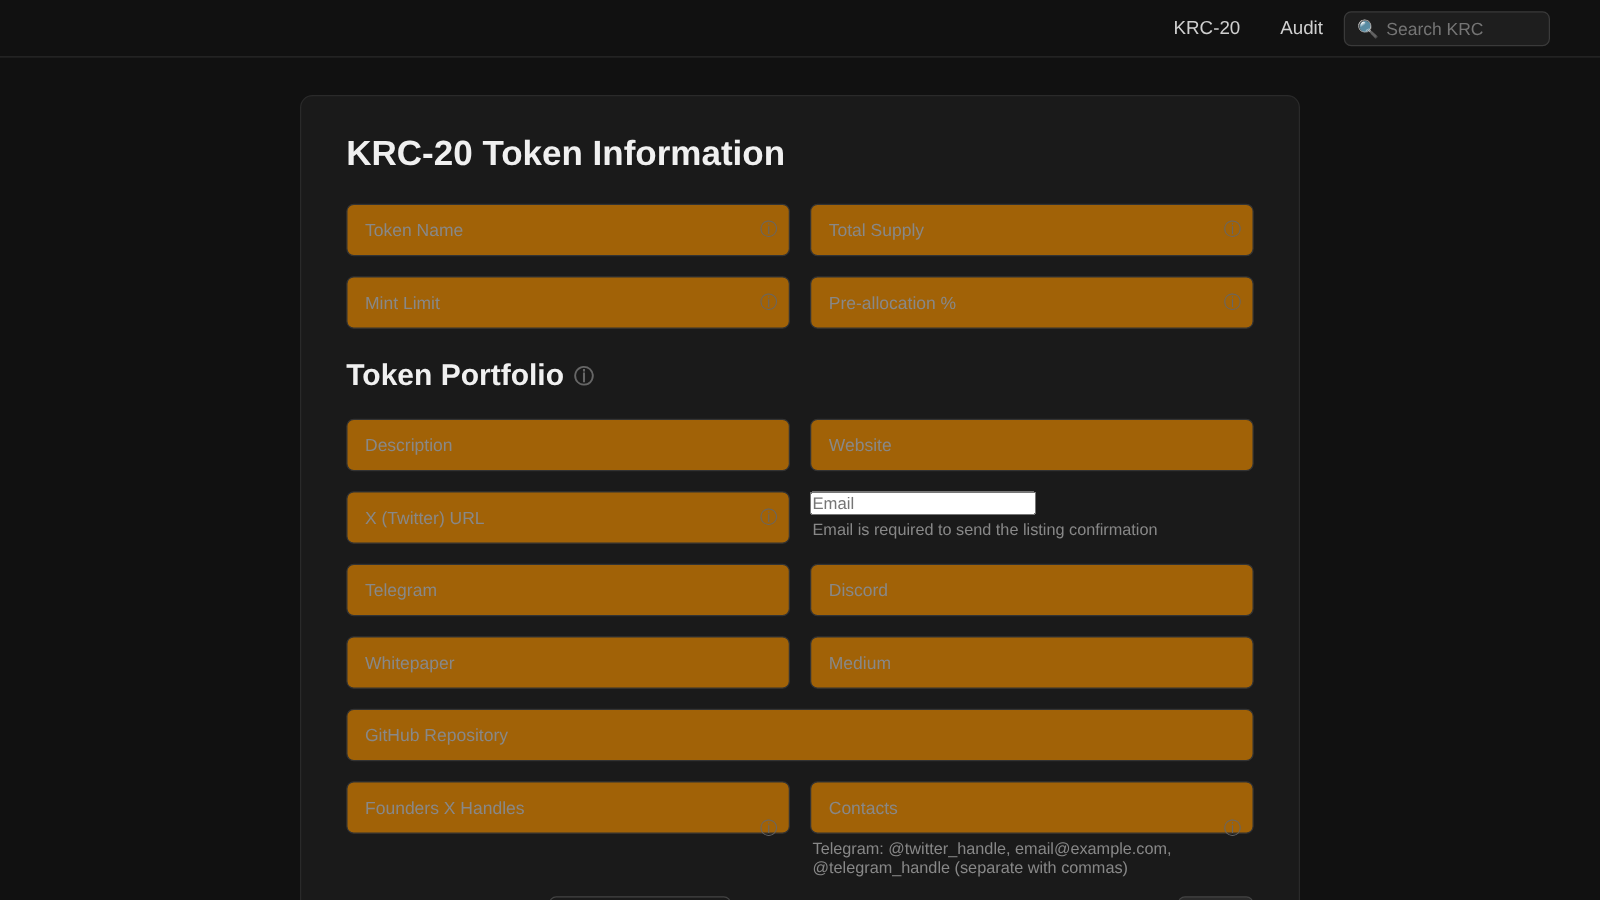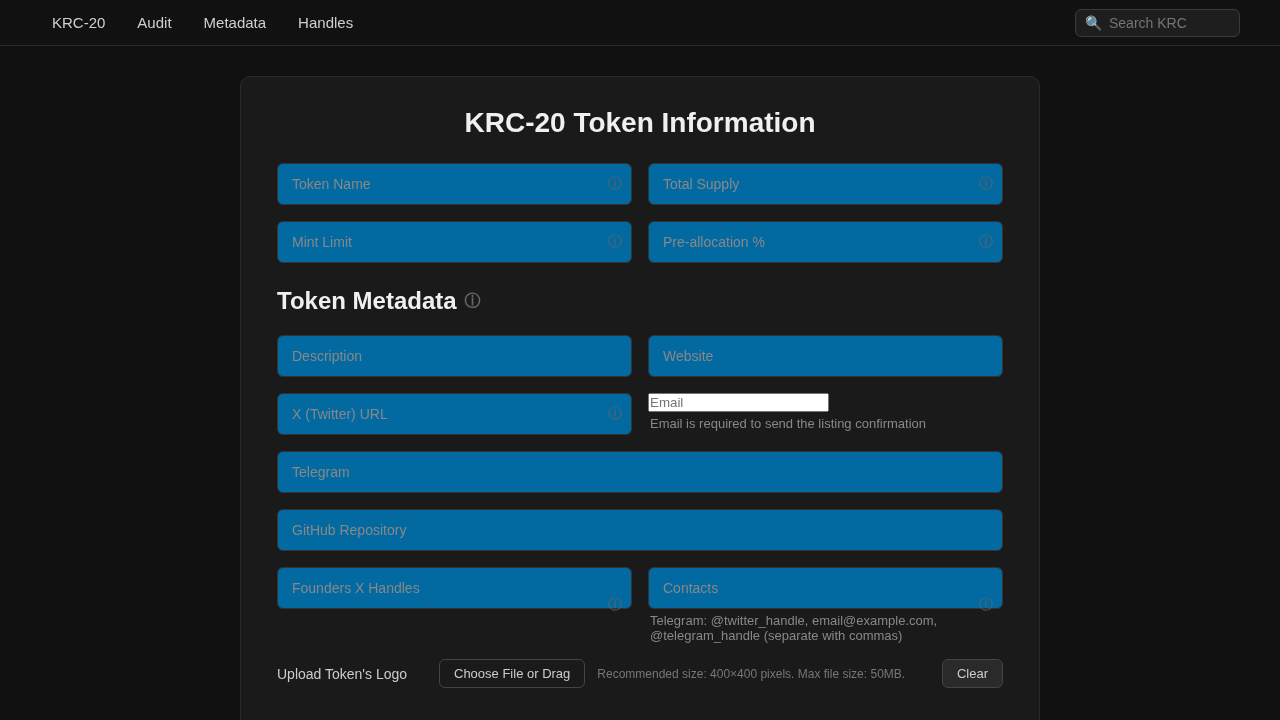--- a/index.html
+++ b/index.html
@@ -10,22 +10,22 @@
       font-family: -apple-system, BlinkMacSystemFont, 'Segoe UI', sans-serif;
       font-size: 14px;
       min-height: 720px;
       width: 1280px;
     }
 
     
     .topnav {
       display: flex;
       align-items: center;
-      justify-content: flex-start;
-      padding: 14px 52px;
+      justify-content: flex-end;
+      padding: 14px 40px;
       border-bottom: 1px solid #2a2a2a;
       position: relative;
     }
 
     .topnav-links {
       display: flex;
       gap: 32px;
     }
 
     .topnav-link {
@@ -74,37 +74,36 @@
       border-radius: 10px;
       padding: 30px 36px;
       width: 800px;
     }
 
     .page-title {
       font-size: 28px;
       font-weight: 700;
       color: #f0f0f0;
       margin-bottom: 24px;
-      text-align: center;
     }
 
     .form-row {
       display: flex;
       gap: 16px;
       margin-bottom: 16px;
     }
 
     .form-field {
       flex: 1;
       position: relative;
     }
 
     .form-field input {
       width: 100%;
-      background: #0369a1;
+      background: #a16207;
       border: 1px solid #333;
       border-radius: 6px;
       padding: 12px 36px 12px 14px;
       color: #ccc;
       font-size: 14px;
       outline: none;
     }
 
     .form-field input::placeholder {
       color: #888;
@@ -229,21 +228,21 @@
         <input type="text" placeholder="Mint Limit" style="">
         <span class="info-icon">ⓘ</span>
       </div>
       <div class="form-field">
         <input type="text" placeholder="Pre-allocation %" style="">
         <span class="info-icon">ⓘ</span>
       </div>
     </div>
 
     <div class="section-heading">
-      <span>Token Metadata</span>
+      <span>Token Portfolio</span>
       <span class="info-badge">ⓘ</span>
     </div>
 
     <div class="form-row">
       <div class="form-field">
         <input type="text" placeholder="Description" style="">
       </div>
       <div class="form-field">
         <input type="text" placeholder="Website" style="">
       </div>
@@ -257,22 +256,33 @@
       <div class="form-field-full" style="flex:1">
         <input type="text" placeholder="Email" style="">
         <div class="field-note">Email is required to send the listing confirmation</div>
       </div>
     </div>
 
     <div class="form-row">
       <div class="form-field">
         <input type="text" placeholder="Telegram" style="">
       </div>
-    </div>
-
+      <div class="form-field">
+        <input type="text" placeholder="Discord" style="">
+      </div>
+    </div>
+
+    <div class="form-row">
+      <div class="form-field">
+        <input type="text" placeholder="Whitepaper" style="">
+      </div>
+      <div class="form-field">
+        <input type="text" placeholder="Medium" style="">
+      </div>
+    </div>
 
     <div class="form-row">
       <div class="form-field">
         <input type="text" placeholder="GitHub Repository" style="">
       </div>
     </div>
 
     <div class="form-row">
       <div class="form-field">
         <input type="text" placeholder="Founders X Handles" style="">

